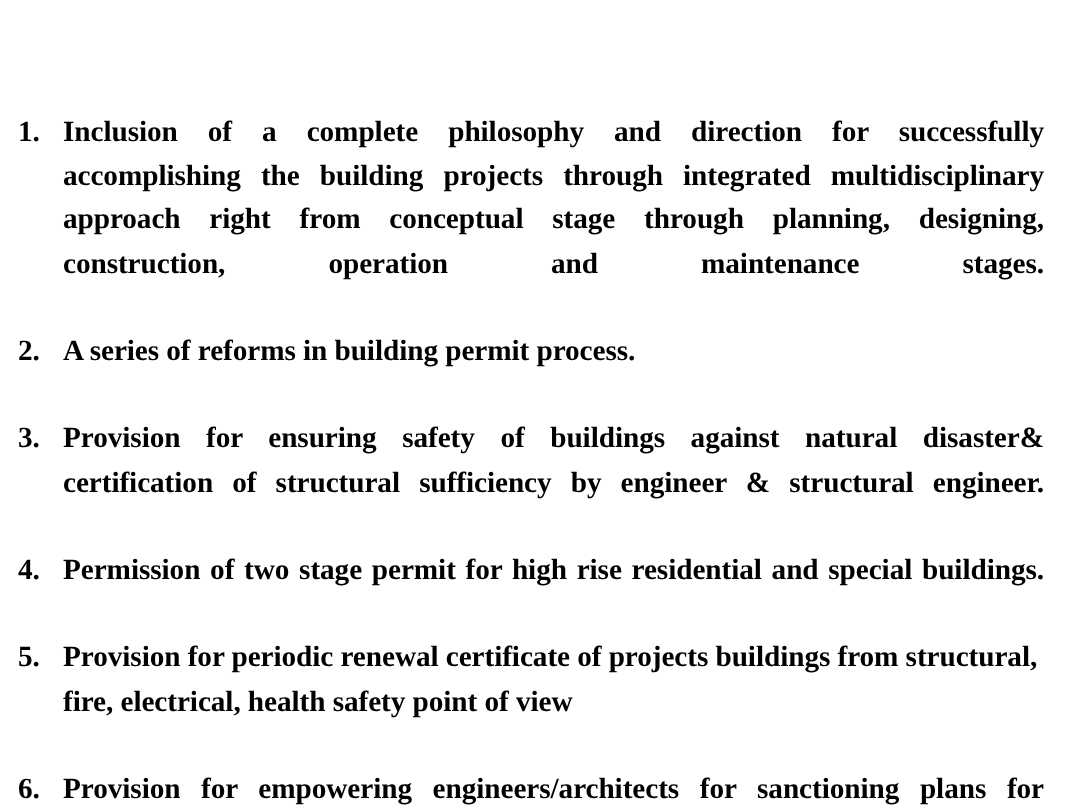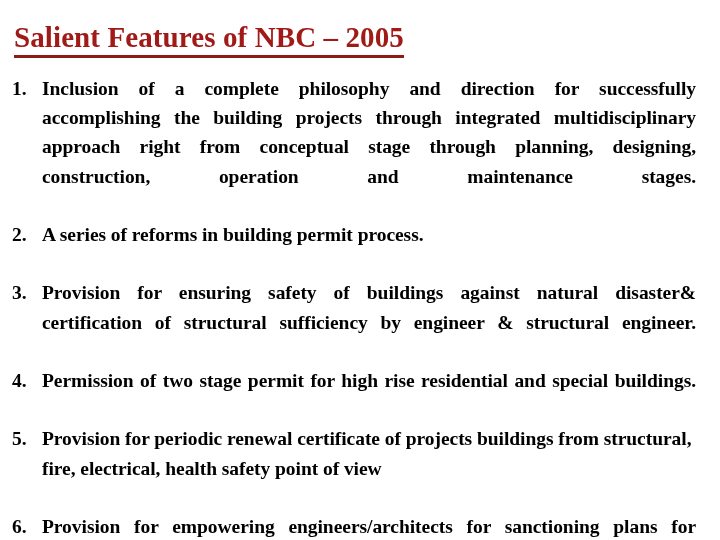--- a/index.html
+++ b/index.html
@@ -74,23 +74,20 @@
   }
   #body-list > li.no-justify {
     text-align: left;
   }
 </style>
 </head>
 <body>
 
 <div id="slide">
 
-  <div id="slide-title">
-    <span class="title-text">Salient Features of NBC – 2005</span>
-  </div>
 
   <ol id="body-list">
 
     <li>
       <span class="marker">1.</span>
       <span class="itemtext">Inclusion of a complete philosophy and direction for successfully accomplishing the building projects through integrated multidisciplinary approach right from conceptual stage through planning, designing, construction, operation and maintenance stages.</span>
     </li>
 
     <li class="no-justify">
       <span class="marker">2.</span>

